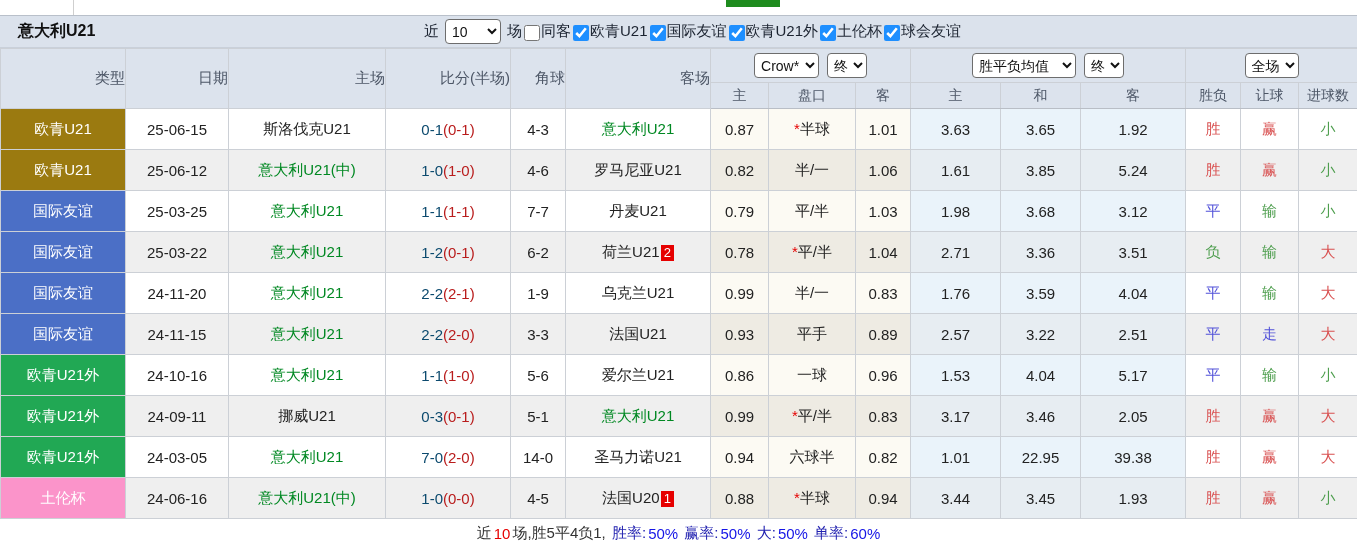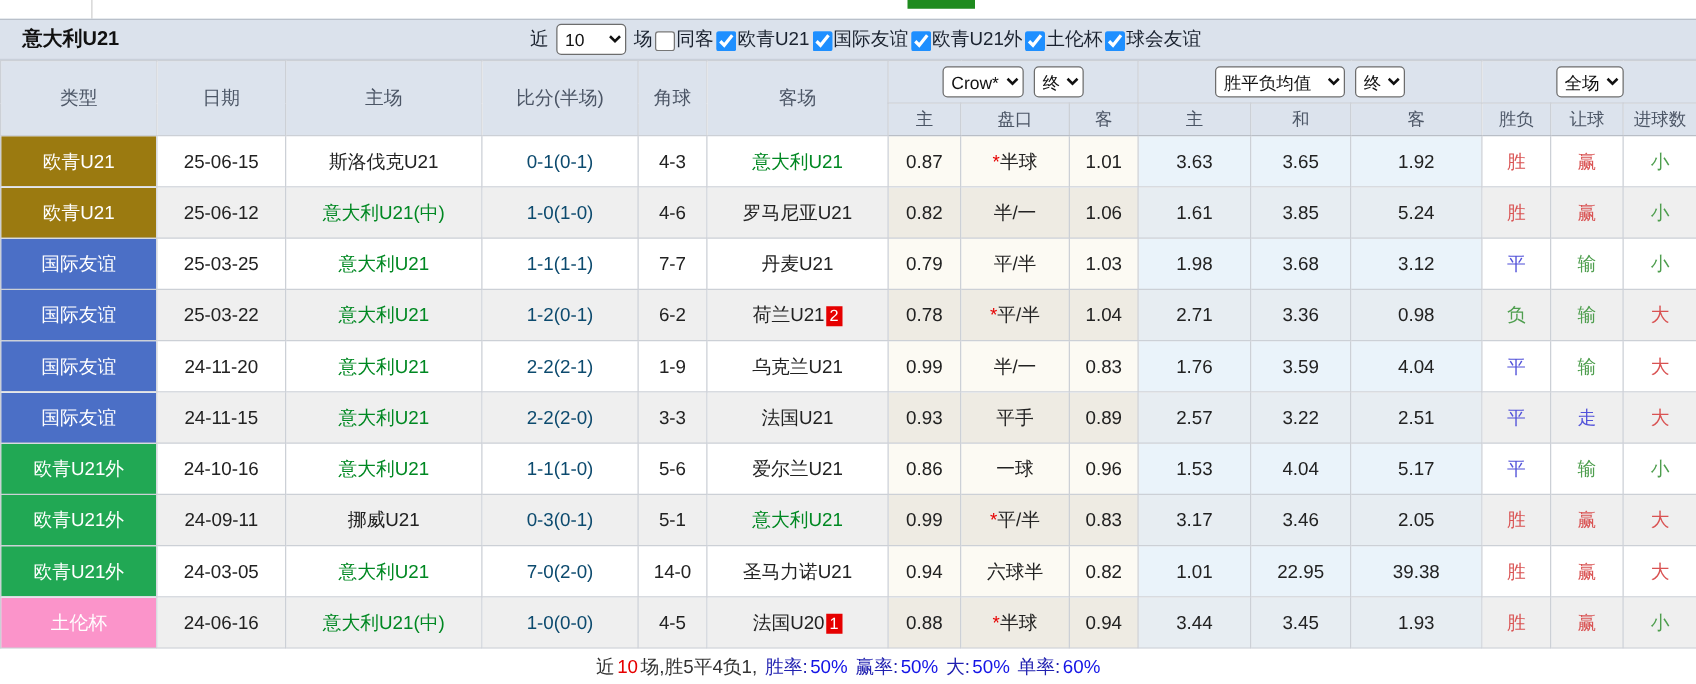--- a/index.html
+++ b/index.html
@@ -28,40 +28,40 @@
     background:#fff; border:1px solid #6d6d6d; border-radius:4px;
     height:25px; padding:0 2px; margin:0 4px; cursor:pointer;
   }
   #recent-select { width:56px; margin:0 6px; }
 
   table { width:1357px; border-collapse:collapse; table-layout:fixed; font-size:15px; }
   th, td { border:1px solid #ccd0d6; text-align:center; overflow:hidden; white-space:nowrap; padding:0; }
   thead th { background:#dce3ed; font-weight:normal; color:#4c5666; }
   tr.controls-row th { height:34px; }
   tr.sub-row th { height:26px; font-size:14px; border-bottom:1px solid #b9bec6; }
-  thead th.main-col { font-size:15px; }
+  thead th.main-col { font-size:15px;text-align:right; }
   .ctl-cell select { margin:0 4px; }
   #avg-select { min-width:104px; }
 
   tbody td { height:41px; color:#222; }
   tr.odd td { background:#fff; }
   tr.even td { background:#efefef; }
   tr.odd td.hc { background:#fcfaf3; }
   tr.even td.hc { background:#eeebe3; }
   tr.odd td.avg { background:#eaf3fa;margin-left:17px; }
   tr.even td.avg { background:#e7edf2; }
 
   td.type-cell { color:#fff; font-size:15px; }
   .type-gold  { background:#9b7a10 !important; }
   .type-blue  { background:#4b6fc6 !important; }
   .type-green { background:#21a854 !important; }
   .type-pink  { background:#fb94ca !important; }
 
   .ft { color:#0c4a6e; }
-  .ht { color:#0c4a6e; }
+  .ht { color:#b91c1c; }
   .team { color:#222; }
   .team.green { color:#008822; }
   .badge { display:inline-block; background:#e60000; color:#fff; font-size:13px; line-height:16px; padding:0 3px; margin-left:1px; }
   .star { color:#e60000; }
 
   .c-red   { color:#d95252; }
   .c-blue  { color:#5252d9; }
   .c-green { color:#4e9e4e; }
 
   .summary-bar { height:29px; display:flex; justify-content:center; align-items:center; font-size:15px; background:#fff; }
@@ -222,21 +222,21 @@
     <td>25-03-22</td>
     <td><span class="team green">意大利U21</span></td>
     <td><span class="ft">1-2</span><span class="ht">(0-1)</span></td>
     <td>6-2</td>
     <td><span class="team">荷兰U21</span><span class="badge">2</span></td>
     <td class="hc">0.78</td>
     <td class="hc"><span class="star">*</span><span>平/半</span></td>
     <td class="hc">1.04</td>
     <td class="avg">2.71</td>
     <td class="avg">3.36</td>
-    <td class="avg">0.98</td>
+    <td class="avg">3.51</td>
     <td class="c-green">负</td>
     <td class="c-green">输</td>
     <td class="c-red">大</td>
   </tr>
 
   <tr class="odd">
     <td class="type-cell type-blue">国际友谊</td>
     <td>24-11-20</td>
     <td><span class="team green">意大利U21</span></td>
     <td><span class="ft">2-2</span><span class="ht">(2-1)</span></td>

